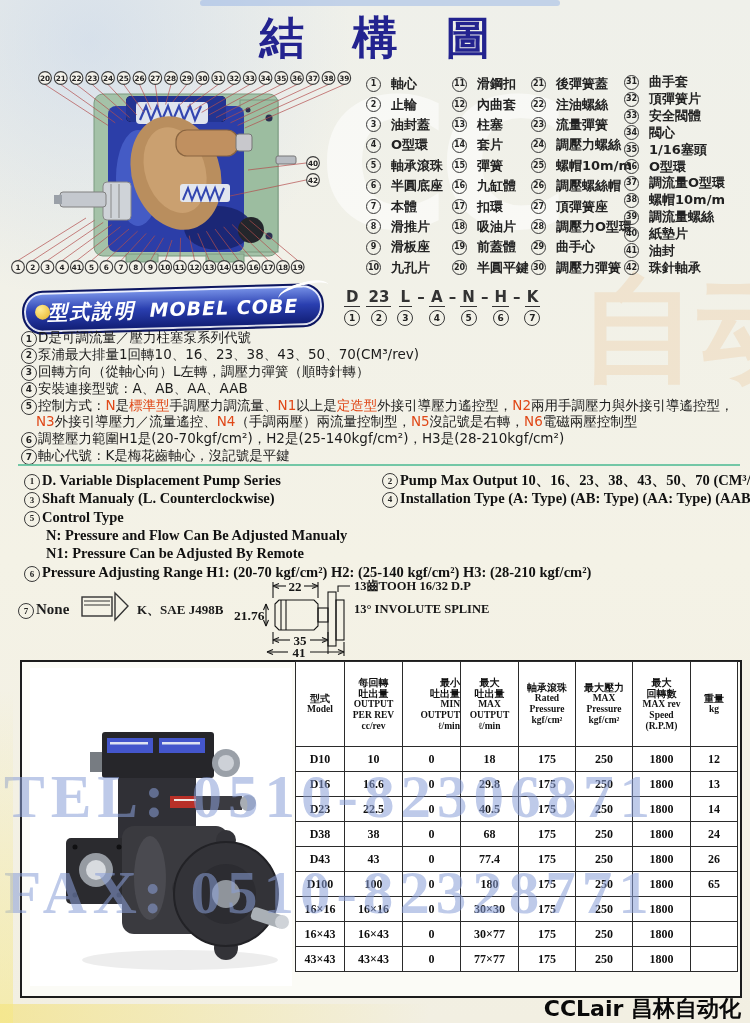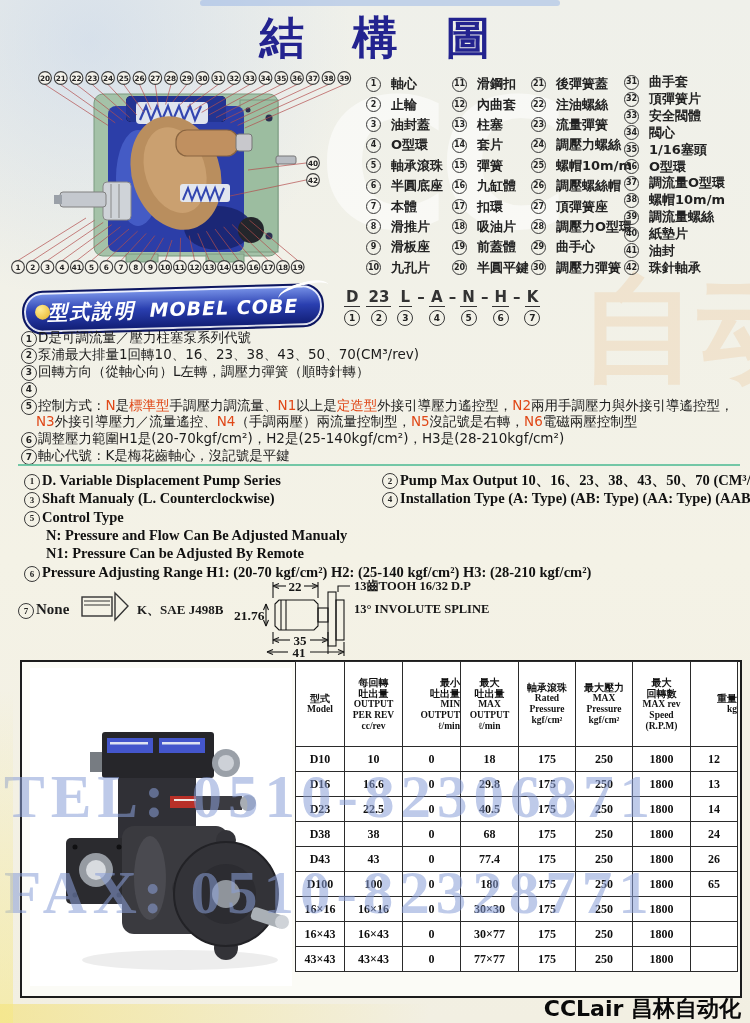--- a/index.html
+++ b/index.html
@@ -577,20 +577,21 @@
       <div class="ncn-line">
         <span class="nc">2</span>
         <span>泵浦最大排量1回轉10、16、23、38、43、50、70(CM³/rev)</span>
       </div>
       <div class="ncn-line">
         <span class="nc">3</span>
         <span>回轉方向（從軸心向）L左轉，調壓力彈簧（順時針轉）</span>
       </div>
       <div class="ncn-line">
         <span class="nc">4</span>
+        <span>安裝連接型號：A、AB、AA、AAB</span>
       </div>
       <div class="ncn-line">
         <span class="nc">5</span>
         <span>控制方式：</span>
         <span class="red">N</span>
         <span>是</span>
         <span class="red">標準型</span>
         <span>手調壓力調流量、</span>
         <span class="red">N1</span>
         <span>以上是</span>
@@ -775,21 +776,21 @@
               <div class="hln en">Pressure</div>
               <div class="hln en">kgf/cm²</div>
             </th>
             <th style="width: 57px;">
               <div class="hln">最大</div>
               <div class="hln">回轉數</div>
               <div class="hln en">MAX rev</div>
               <div class="hln en">Speed</div>
               <div class="hln en">(R.P.M)</div>
             </th>
-            <th style="width: 46px; text-align: right;">
+            <th style="width: 46px;">
               <div class="hln">重量</div>
               <div class="hln en">kg</div>
             </th>
           </tr>
         </thead>
       <tbody id="tbody">
           <tr>
             <td>D10</td>
             <td>10</td>
             <td>0</td>

